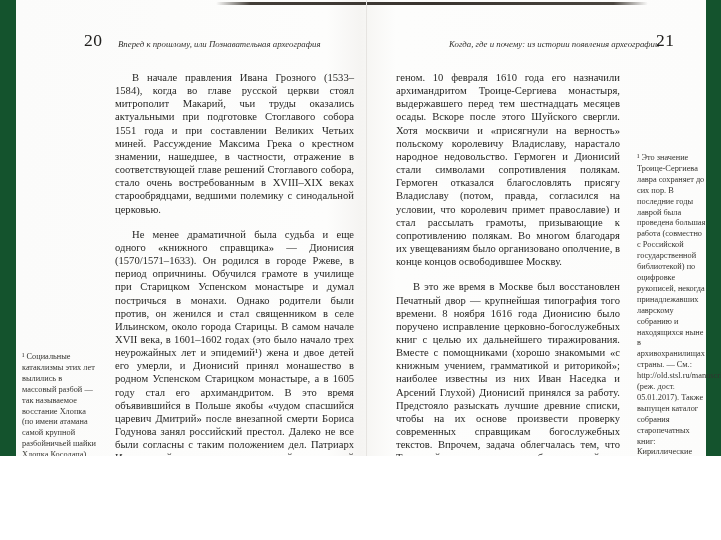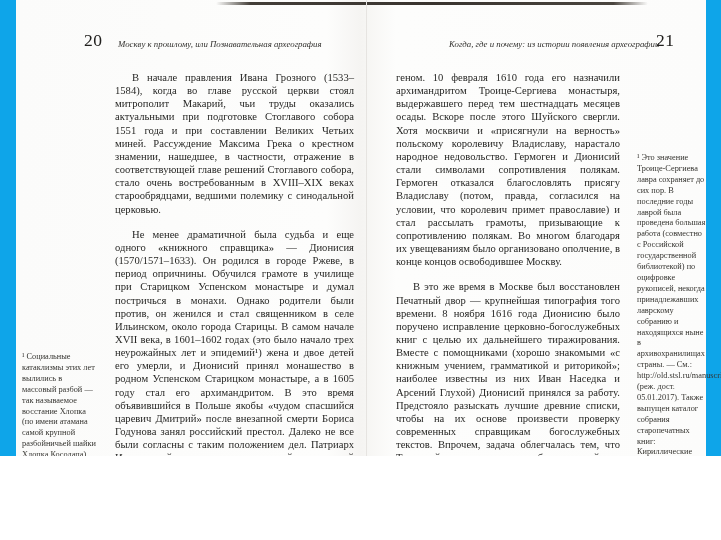--- a/index.html
+++ b/index.html
@@ -1,19 +1,19 @@
 <!DOCTYPE html>
 <html lang="ru"><head>
 <meta charset="utf-8">
 <style>
   html,body{margin:0;padding:0;}
   .screenshot{
     position:relative;
     width:721px;height:456px;
-    background:#0ea5e9;
+    background:#14532d;
     overflow:hidden;
     font-family:"Liberation Serif","DejaVu Serif",serif;
     color:#272725;
   }
   .book{
     position:absolute;left:16px;top:0;
     width:690px;height:530px;
     background:linear-gradient(to right,#fbfbfa 0%,#fdfdfc 45%,#f5f4f2 50%,#fdfdfc 55%,#fcfcfb 100%);
   }
   .spine{
@@ -61,21 +61,21 @@
 </head>
 <body>
 
 <div class="screenshot">
   <div class="book">
     <div class="top-edge"></div>
     <div class="spine"></div>
 
     <div>
       <div class="pagenum pagenum-left">20</div>
-      <div class="runtitle runtitle-left">Москву к прошлому, или Познавательная археография</div>
+      <div class="runtitle runtitle-left">Вперед к прошлому, или Познавательная археография</div>
       <div class="column column-left">
         <p>В начале правления Ивана Грозного (1533–1584), когда во главе русской церкви стоял митрополит Макарий, чьи труды оказались актуальными при подготовке Стоглавого собора 1551 года и при составлении Великих Четьих миней. Рассуждение Максима Грека о крестном знамении, нашедшее, в частности, отражение в соответствующей главе решений Стоглавого собора, стало очень востребованным в XVIII–XIX веках старообрядцами, ведшими полемику с синодальной церковью.</p>
         <p>Не менее драматичной была судьба и еще одного «книжного справщика» — Дионисия (1570/1571–1633). Он родился в городе Ржеве, в период опричнины. Обучился грамоте в училище при Старицком Успенском монастыре и думал постричься в монахи. Однако родители были против, он женился и стал священником в селе Ильинском, около города Старицы. В самом начале XVII века, в 1601–1602 годах (это было начало трех неурожайных лет и эпидемий¹) жена и двое детей его умерли, и Дионисий принял монашество в родном Успенском Старицком монастыре, а в 1605 году стал его архимандритом. В это время объявившийся в Польше якобы «чудом спасшийся царевич Дмитрий» после внезапной смерти Бориса Годунова занял российский престол. Далеко не все были согласны с таким положением дел. Патриарх Иов, первый из русских предстоятелей возведенный в этот сан (1589), был низложен и отправлен в Старицкий Успенский монастырь. Несмотря на распоряжение из Москвы содержать Иова как можно строже, Дионисий принял его как безвинно преследуемого.</p>
         <p>В дальнейшем Дионисий выступал как сторонник Василия Шуйского. В этот сложный период он постоянно находился в Москве, где сблизился с патриархом Гермо-</p>
       </div>
       <div class="note note-left">¹ Социальные катаклизмы этих лет вылились в массовый разбой — так называемое восстание Хлопка (по имени атамана самой крупной разбойничьей шайки Хлопка Косолапа). Все это было предвосхищением Смуты.</div>
     </div>
 
     <div>
       <div class="runtitle runtitle-right">Когда, где и почему: из истории появления археографии</div>

